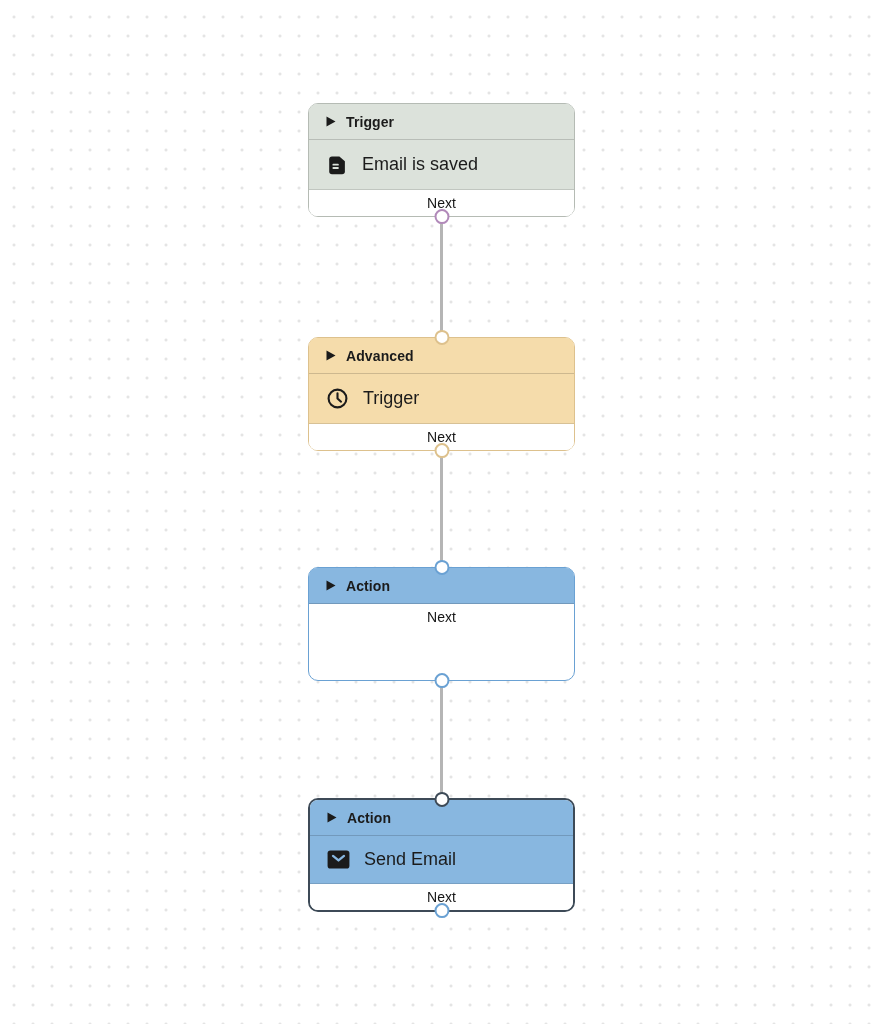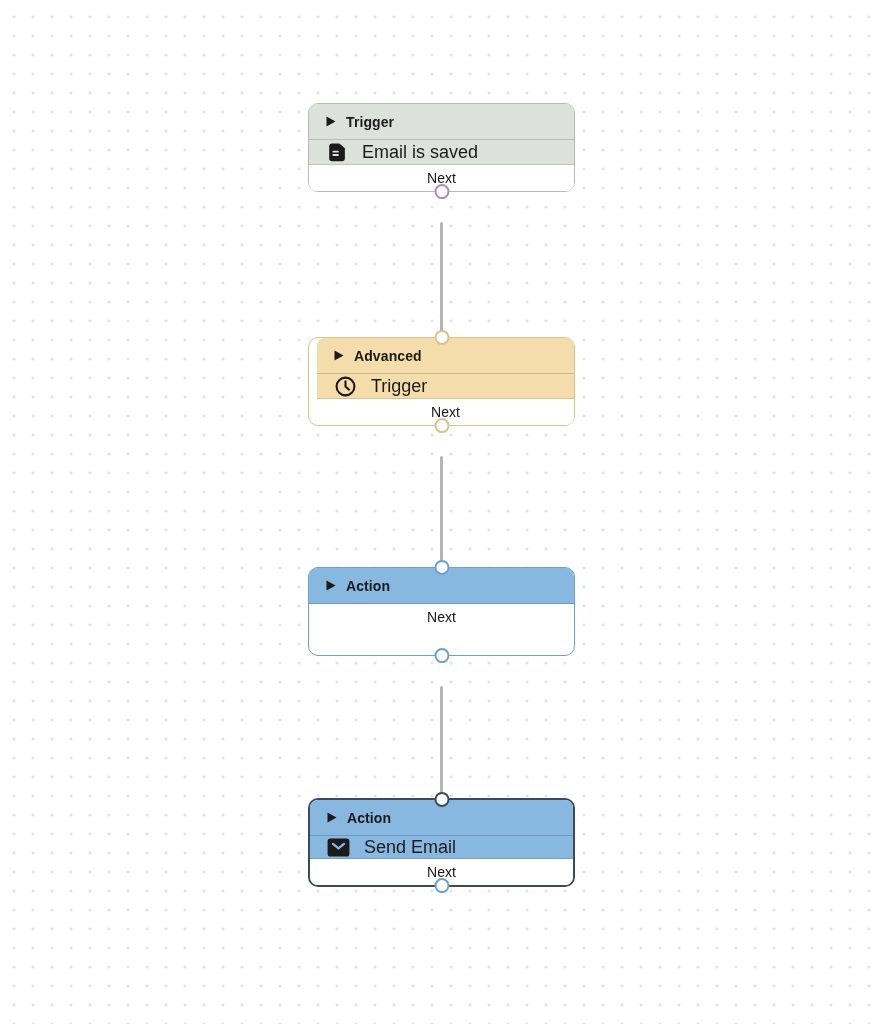--- a/index.html
+++ b/index.html
@@ -25,31 +25,31 @@
   }
   .e0 { top: 222px; height: 115px; }
   .e1 { top: 456px; height: 111px; }
   .e2 { top: 686px; height: 112px; }
 
   
   .node {
     position: absolute;
     left: 308px;
     width: 267px;
-    height: 89px;
+    height: 114px;
     border: 1.5px solid var(--border, #999);
     border-radius: 10px;
     background: #ffffff;
     display: flex;
     flex-direction: column;
     z-index: 2;
   }
   .node.selected { border-width: 2px; }
   .n0 { top: 103px; }
-  .n1 { top: 337px; padding-left: 8px; }
+  .n1 { top: 337px; }
   .n2 { top: 567px; }
   .n3 { top: 798px; }
 
   .node-header {
     height: 36px;
     flex: 0 0 36px;
     background: var(--fill, #eee);
     border-radius: 8px 8px 0 0;
     display: flex;
     align-items: center;

